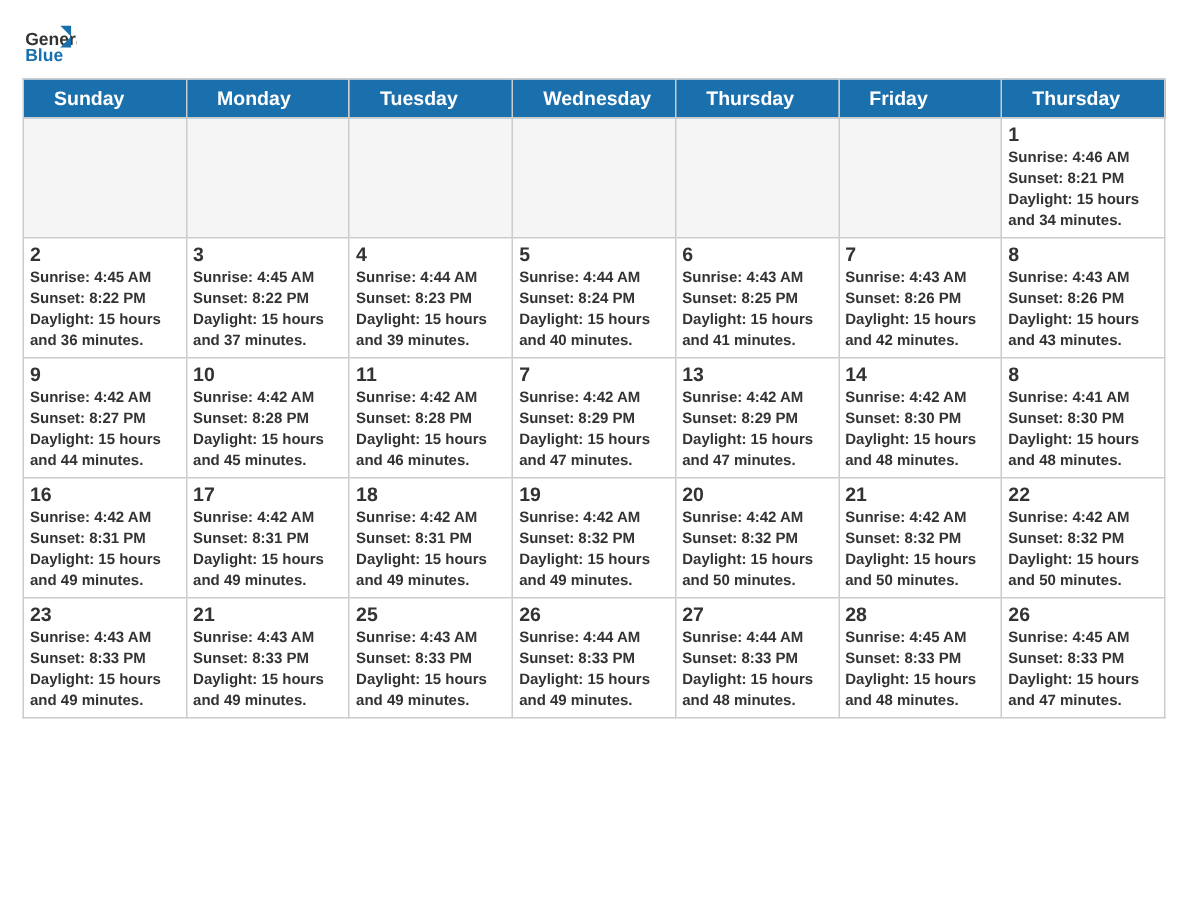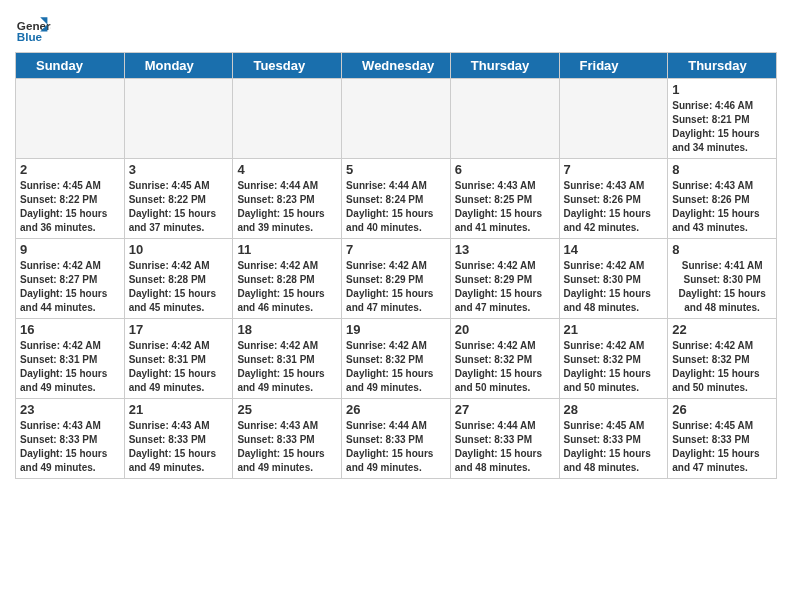--- a/index.html
+++ b/index.html
@@ -219,21 +219,21 @@
         </td>
         <td>
           <span class="day-number">14</span>
           <div class="day-info" style="white-space: pre-line;">Sunrise: 4:42 AM
 Sunset: 8:30 PM
 Daylight: 15 hours
 and 48 minutes.</div>
         </td>
         <td>
           <span class="day-number">8</span>
-          <div class="day-info" style="white-space: pre-line; text-align: center;">Sunrise: 4:41 AM
+          <div class="day-info" style="white-space: pre-line;">Sunrise: 4:41 AM
 Sunset: 8:30 PM
 Daylight: 15 hours
 and 48 minutes.</div>
         </td>
       </tr>
       <tr>
         <td>
           <span class="day-number">16</span>
           <div class="day-info" style="white-space: pre-line;">Sunrise: 4:42 AM
 Sunset: 8:31 PM

